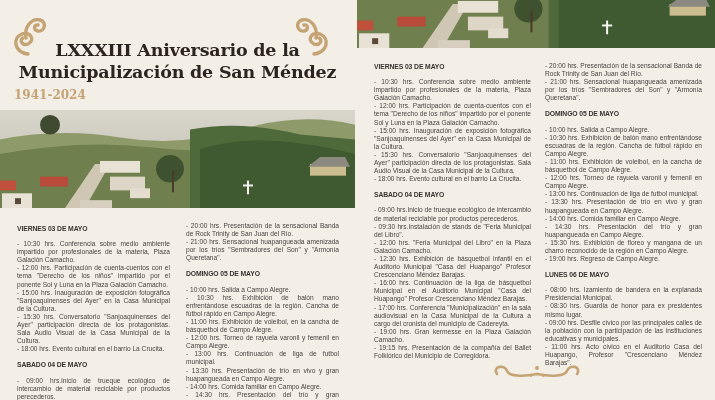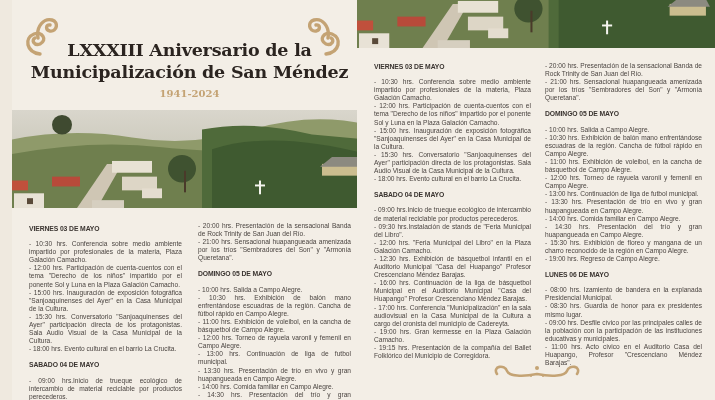--- a/index.html
+++ b/index.html
@@ -1,24 +1,24 @@
 <!DOCTYPE html>
 <html><head>
 <meta charset="utf-8">
 <style>
   html, body { margin:0; padding:0; }
   body { width:715px; height:400px; overflow:hidden; background:#efe9df; position:relative; font-family:"Liberation Sans", sans-serif; }
   .panel { position:absolute; top:0; height:400px; background:#f3eee6; overflow:hidden; }
-  #left { left:12px; width:355px; }
+  #left { left:0; width:355px;padding-left:14px; }
   #right { left:357px; width:358px; }
   .orn-corner { position:absolute; width:36px; height:44px; }
   .title { position:absolute; left:0; width:355px; text-align:center; font-family:"DejaVu Serif", serif; font-weight:bold; color:#2b2420; }
   .title .l1 { position:absolute; top:40px; width:100%; font-size:17.5px; letter-spacing:-0.2px; }
   .title .l2 { position:absolute; top:62px; width:100%; font-size:17.5px; letter-spacing:-0.2px; }
-  .years { position:absolute; top:88px; width:355px; text-align:center; font-family:"DejaVu Serif", serif; font-size:10px; color:#c4a374; font-weight:bold; }
+  .years { position:absolute; top:88px; width:355px; text-align:left; font-family:"DejaVu Serif", serif; font-size:12px; color:#c4a374; font-weight:bold; }
   .photo { position:absolute; overflow:hidden; }
   .col { position:absolute; font-size:6.6px; line-height:8.1px; color:#4a4440; text-align:justify; }
   .day { font-weight:bold; color:#3a3430; font-size:6.8px; margin:0 0 7px 0; letter-spacing:-0.1px; }
   .ev { margin:0; }
   .gap { height:8px; }
   .flour { position:absolute; }
 </style>
 </head>
 <body>
 

